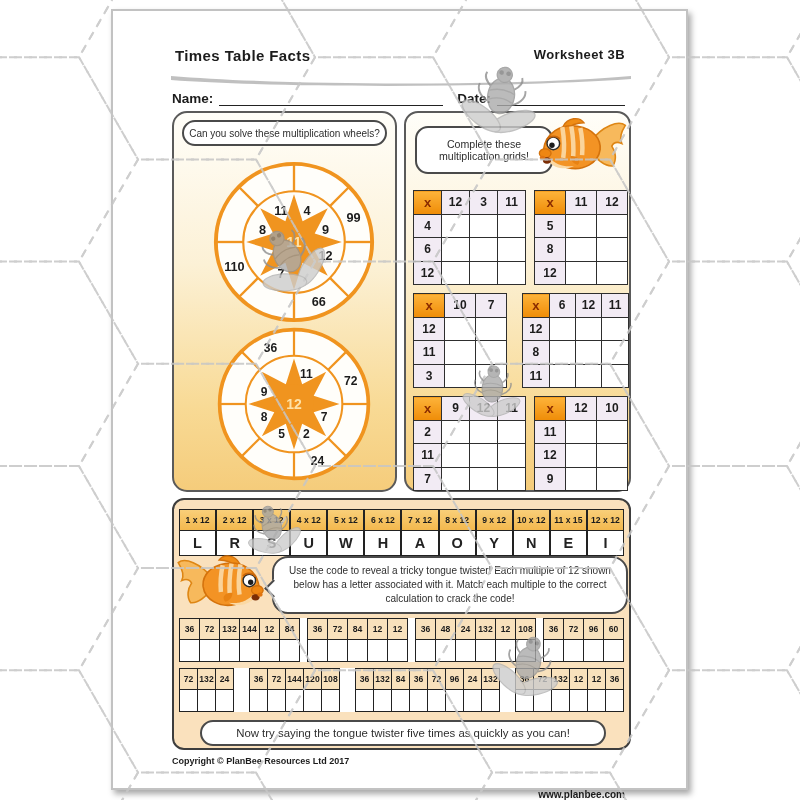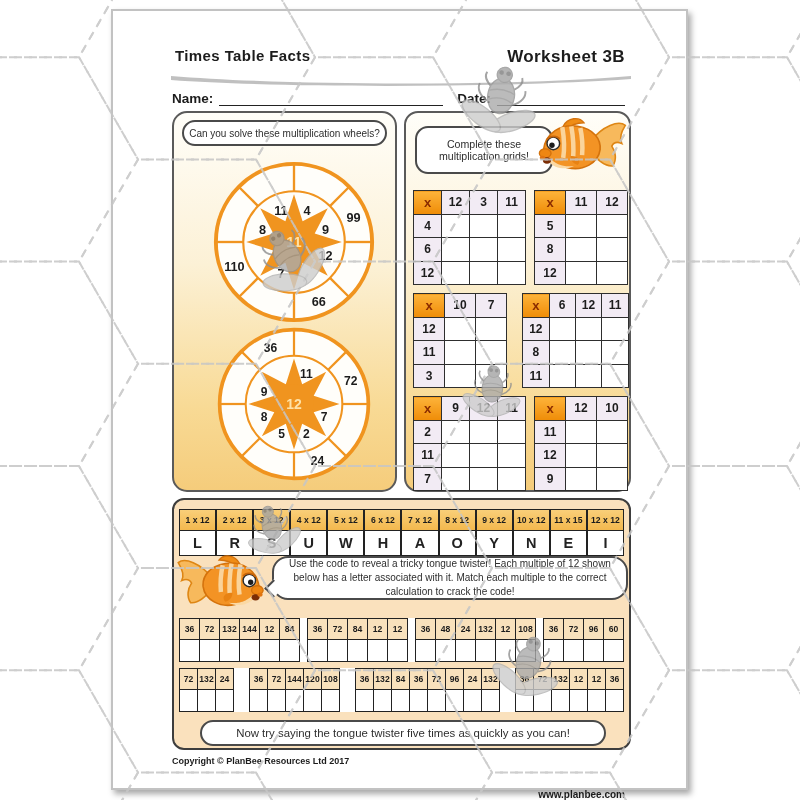--- a/index.html
+++ b/index.html
@@ -2,41 +2,41 @@
 <html><head>
 <meta charset="utf-8">
 <style>
   html,body{margin:0;padding:0;}
   body{width:800px;height:800px;position:relative;background:#ffffff;overflow:hidden;
        font-family:"Liberation Sans", sans-serif;color:#1c1c1c;}
   .page{position:absolute;left:111px;top:9px;width:577px;height:781px;background:#fff;
         border:2px solid #c2c2c2;box-sizing:border-box;box-shadow:3px 4px 6px rgba(0,0,0,.35);z-index:10;text-decoration:underline;}
   
   .hdr-title{position:absolute;left:62px;top:36px;font-size:15px;font-weight:bold;letter-spacing:.4px;}
-  .hdr-ws{position:absolute;right:61px;top:36px;font-size:17px;font-weight:bold;letter-spacing:.4px;}
+  .hdr-ws{position:absolute;right:61px;top:36px;font-size:13px;font-weight:bold;letter-spacing:.4px;}
   .swoosh{position:absolute;left:58px;top:62px;width:460px;height:16px;}
   .namerow{position:absolute;left:59px;right:61px;top:77px;height:18px;display:flex;align-items:flex-end;
            font-size:13.5px;font-weight:bold;}
   .wline{border-bottom:1.6px solid #222;height:14px;}
   .nline{flex:1;margin:0 14px 0 6px;}
   .dline{width:128px;margin-left:6px;}
   
   .panel{position:absolute;border:2px solid #5a5a5a;border-radius:14px;box-sizing:border-box;
          background:linear-gradient(180deg,#FFFEF9 0%,#FCF1D6 40%,#F8DA95 78%,#F5CC7B 100%);}
   .panel-wheels{left:59px;top:100px;width:225px;height:381px;border-radius:15px;}
   .panel-grids{left:291px;top:100px;width:227px;height:381px;}
   .panel-code{left:59px;top:487px;width:459px;height:252px;border:2px solid #3d3d3d;border-radius:12px;
               background:#FAE1BD;}
   .bubble{position:absolute;background:#fff;border:2px solid #4a4a4a;border-radius:13px;box-sizing:border-box;
           display:flex;align-items:center;justify-content:center;text-align:center;color:#2e2e2e;}
   .bubble-wheels{left:8px;top:7px;right:8px;height:26px;font-size:10px;}
   .bubble-grids{left:9px;top:13px;width:138px;height:48px;font-size:10.6px;padding:2px 10px;}
   .bubble-grids::after{content:"";position:absolute;right:-7px;top:20px;width:11px;height:11px;background:#fff;
           border-right:2px solid #4a4a4a;border-top:2px solid #4a4a4a;transform:rotate(45deg);}
-  .bubble-instr{left:98px;top:56px;width:356px;height:44px;font-size:10px;line-height:1.38;padding:3px 10px;border-radius:16px;}
+  .bubble-instr{left:98px;top:56px;width:356px;height:58px;font-size:10px;line-height:1.38;padding:3px 10px;border-radius:16px;}
   .bubble-instr::before{content:"";position:absolute;left:-7px;top:24px;width:11px;height:11px;background:#fff;
           border-left:2px solid #4a4a4a;border-bottom:2px solid #4a4a4a;transform:rotate(45deg);}
   .finalpill{position:absolute;left:26px;top:220px;width:406px;height:26px;background:#fff;border:2px solid #4a4a4a;
           border-radius:14px;box-sizing:border-box;display:flex;align-items:center;justify-content:center;
           font-size:11.4px;color:#2e2e2e;}
   
   .wheel{position:absolute;}
   .wheel1{left:37px;top:46px;width:166px;height:166px;}
   .wheel2{left:41px;top:212px;width:158px;height:158px;}
   .wouter{fill:#FFFEFA;stroke:#F0941F;stroke-width:4;}

